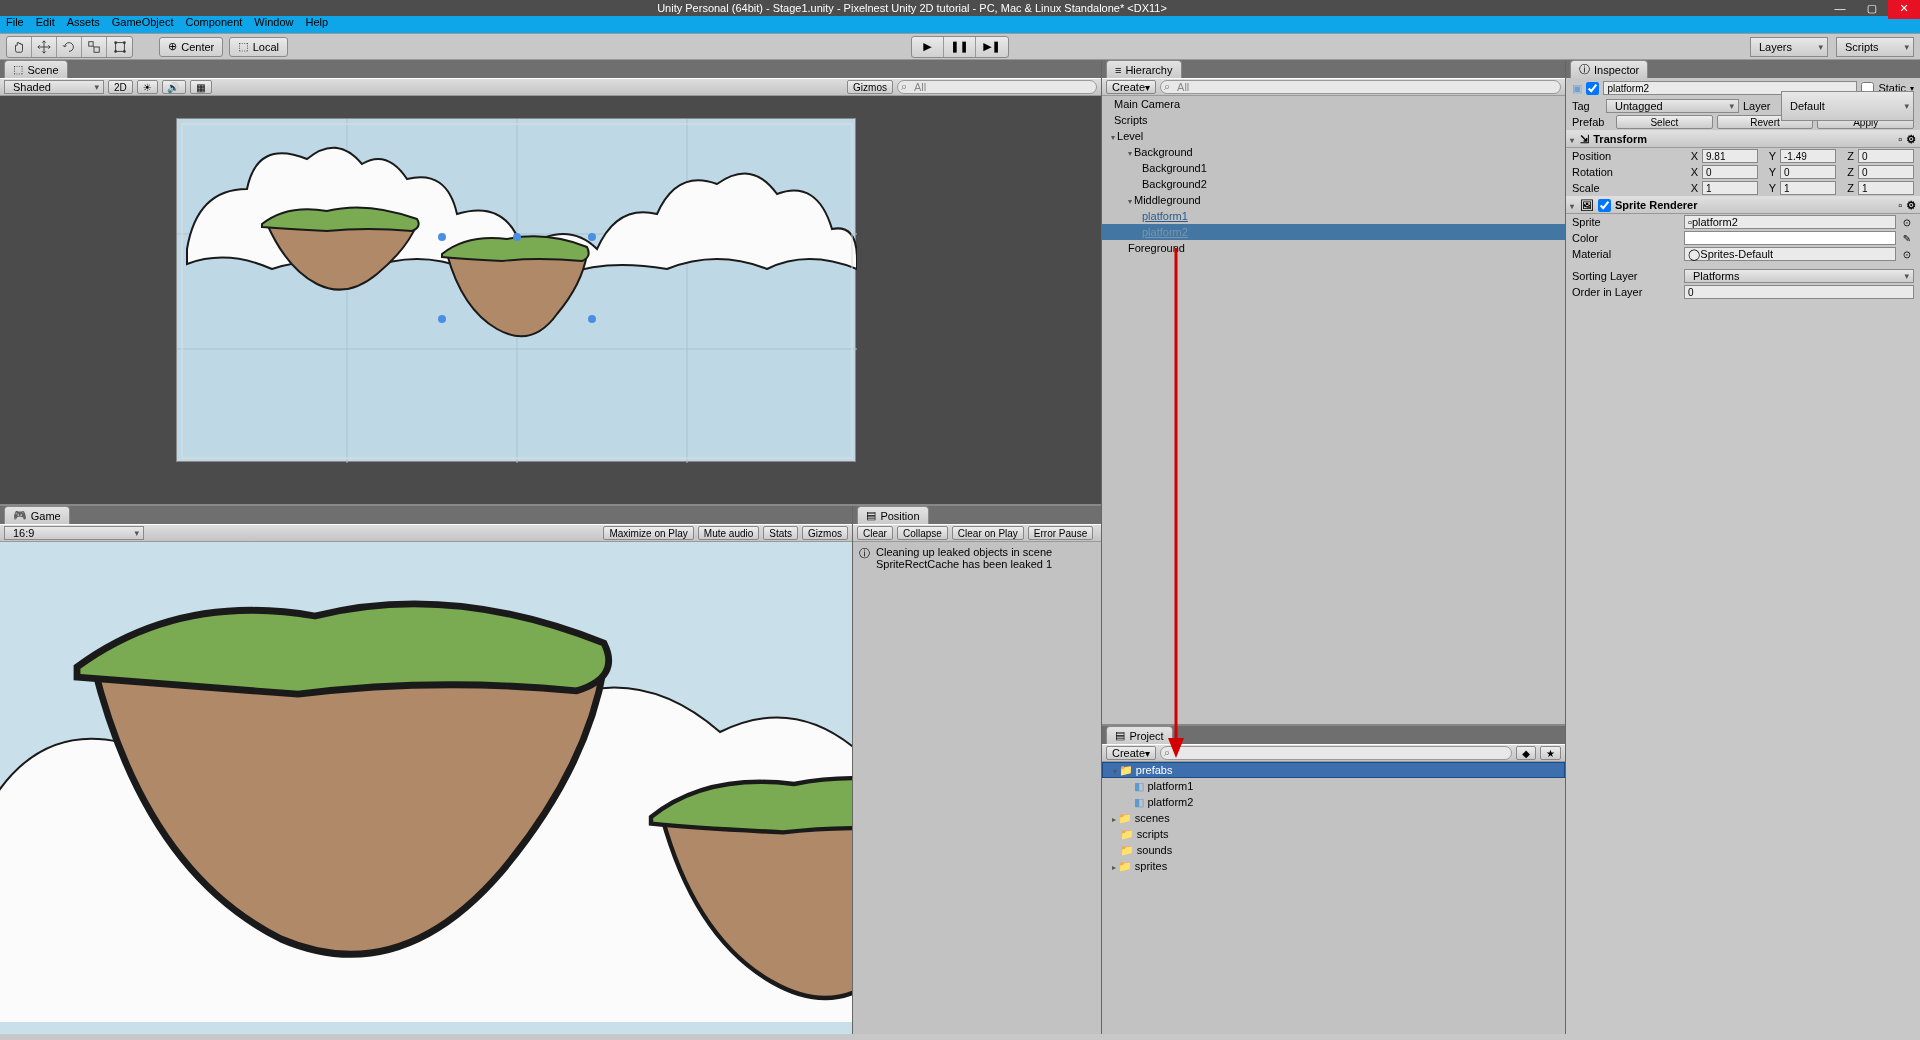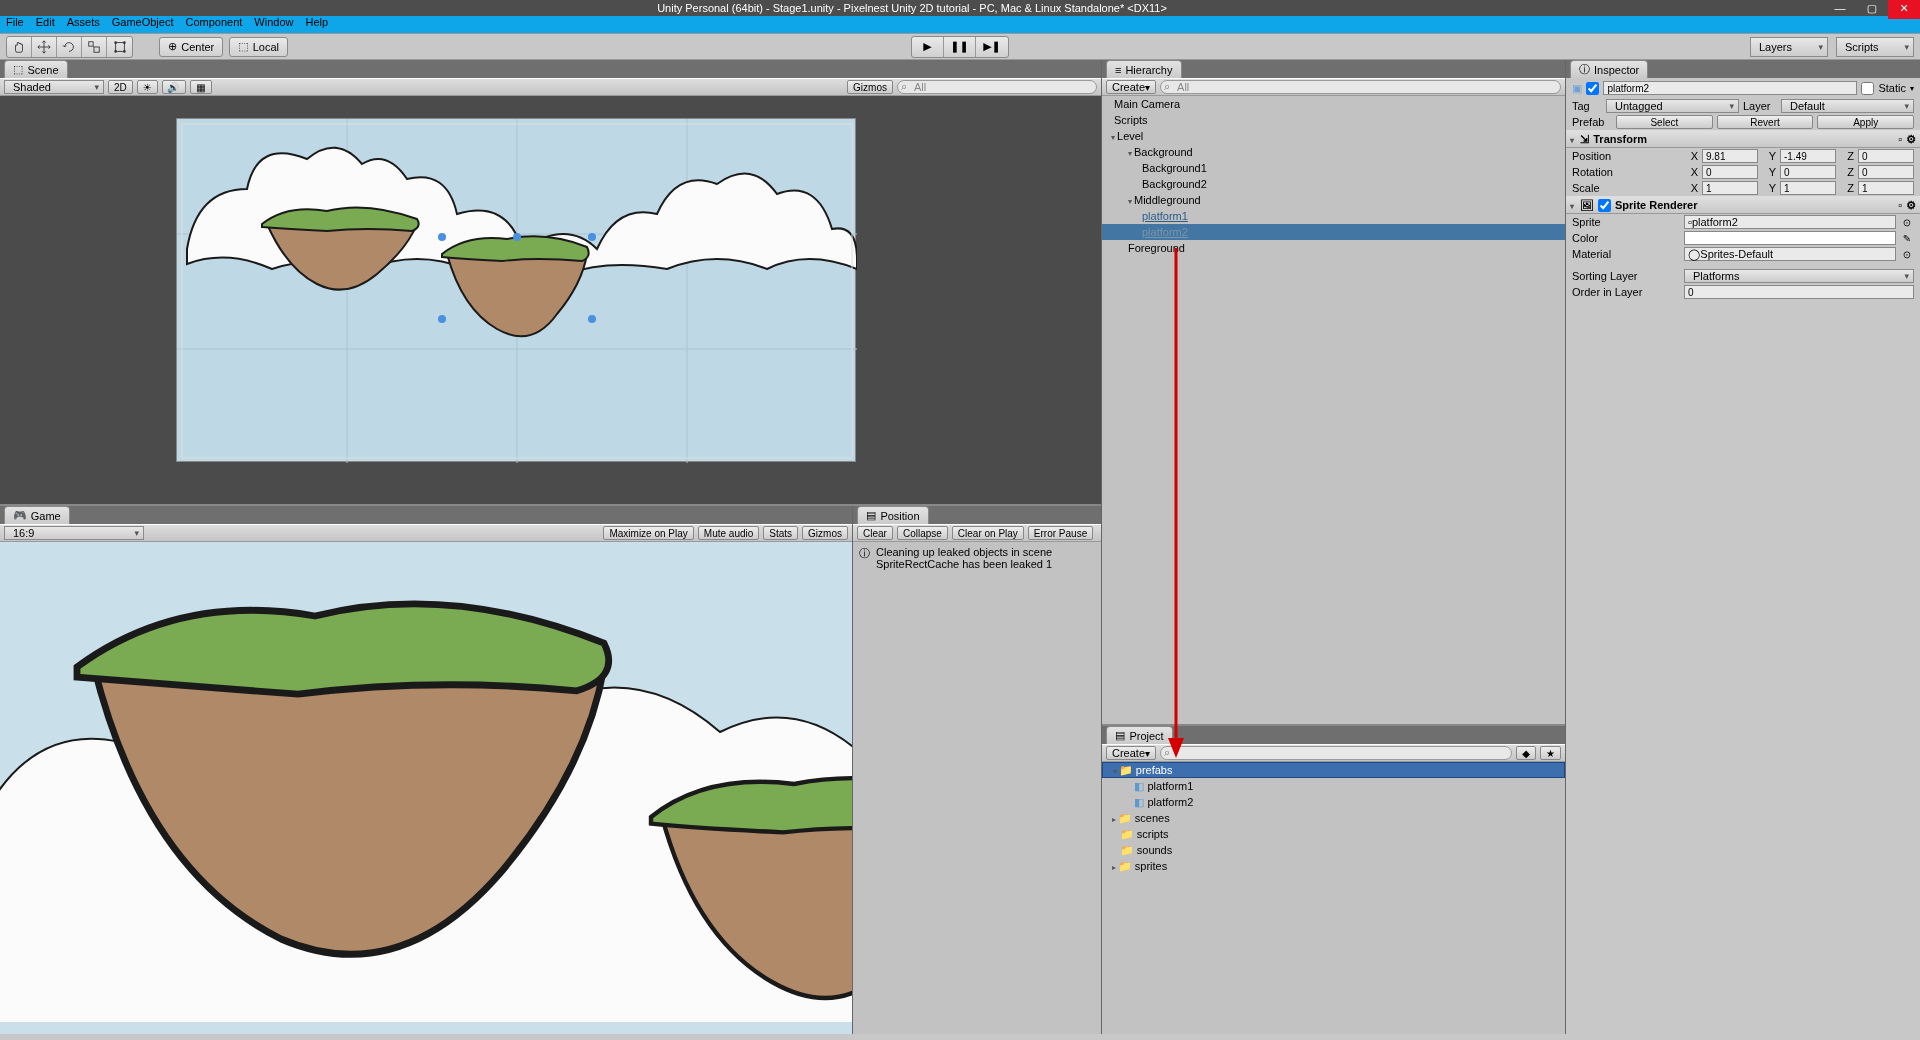--- a/index.html
+++ b/index.html
@@ -329,21 +329,21 @@
         <input type="checkbox" checked="" style="">
         <div class="prop-field" style="flex:1">platform2</div>
         <input type="checkbox" style="">
         <span>Static</span>
           <span style="font-size:8px">▾</span>
       </div>
       <div class="prop-row">
         <span style="width:30px">Tag</span>
         <div class="drop-btn" style="height:14px;flex:1;min-width:60px">Untagged</div>
         <span style="width:34px">Layer</span>
-        <div class="drop-btn" style="height:14px;flex:1;min-width:60px">Default</div>
+        <div class="drop-btn" style="height:30px;flex:1;min-width:60px">Default</div>
       </div>
       <div class="prop-row">
         <span style="width:40px">Prefab</span>
         <div class="mini-btn" style="flex:1;justify-content:center">Select</div>
         <div class="mini-btn" style="flex:1;justify-content:center">Revert</div>
         <div class="mini-btn" style="flex:1;justify-content:center">Apply</div>
       </div>
 
       <div class="comp-header">
         <span class="foldout open"></span>

